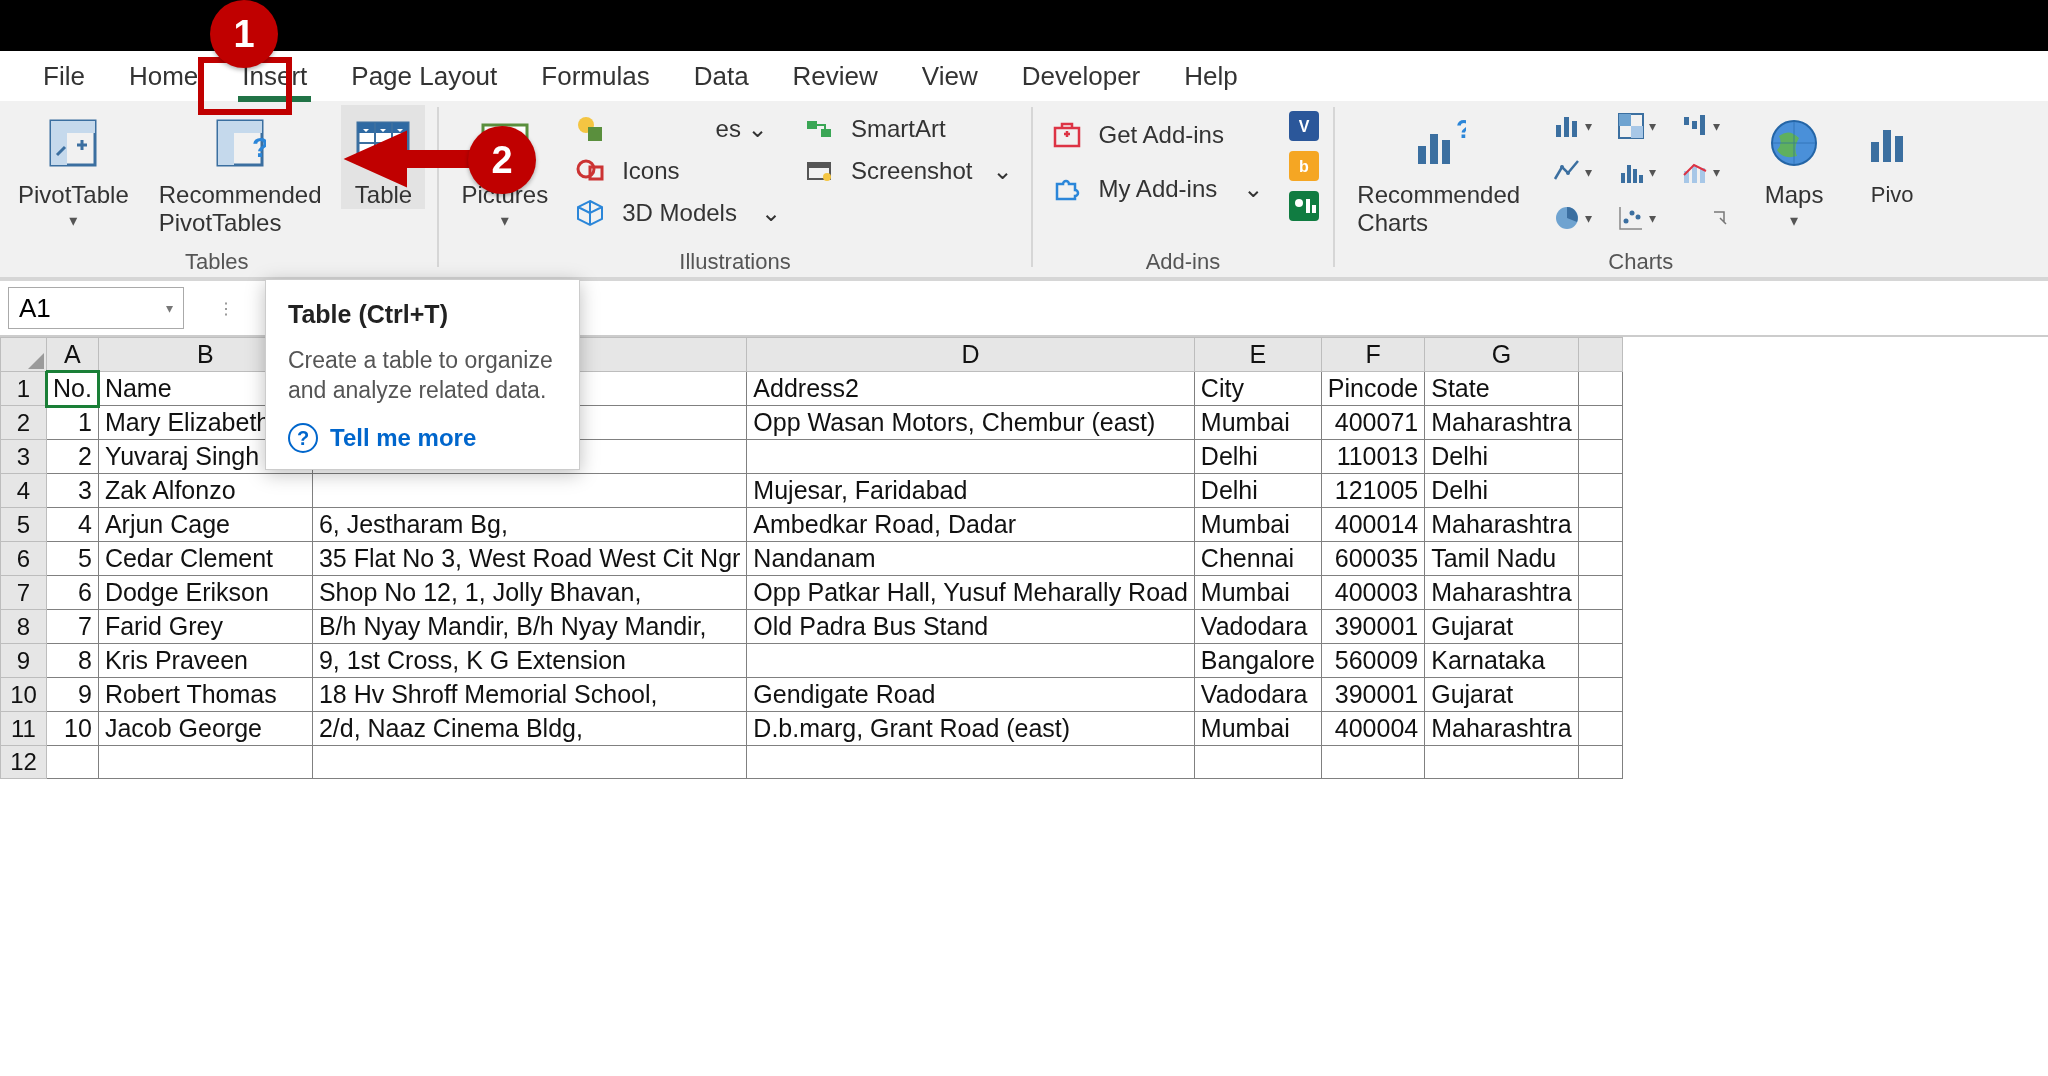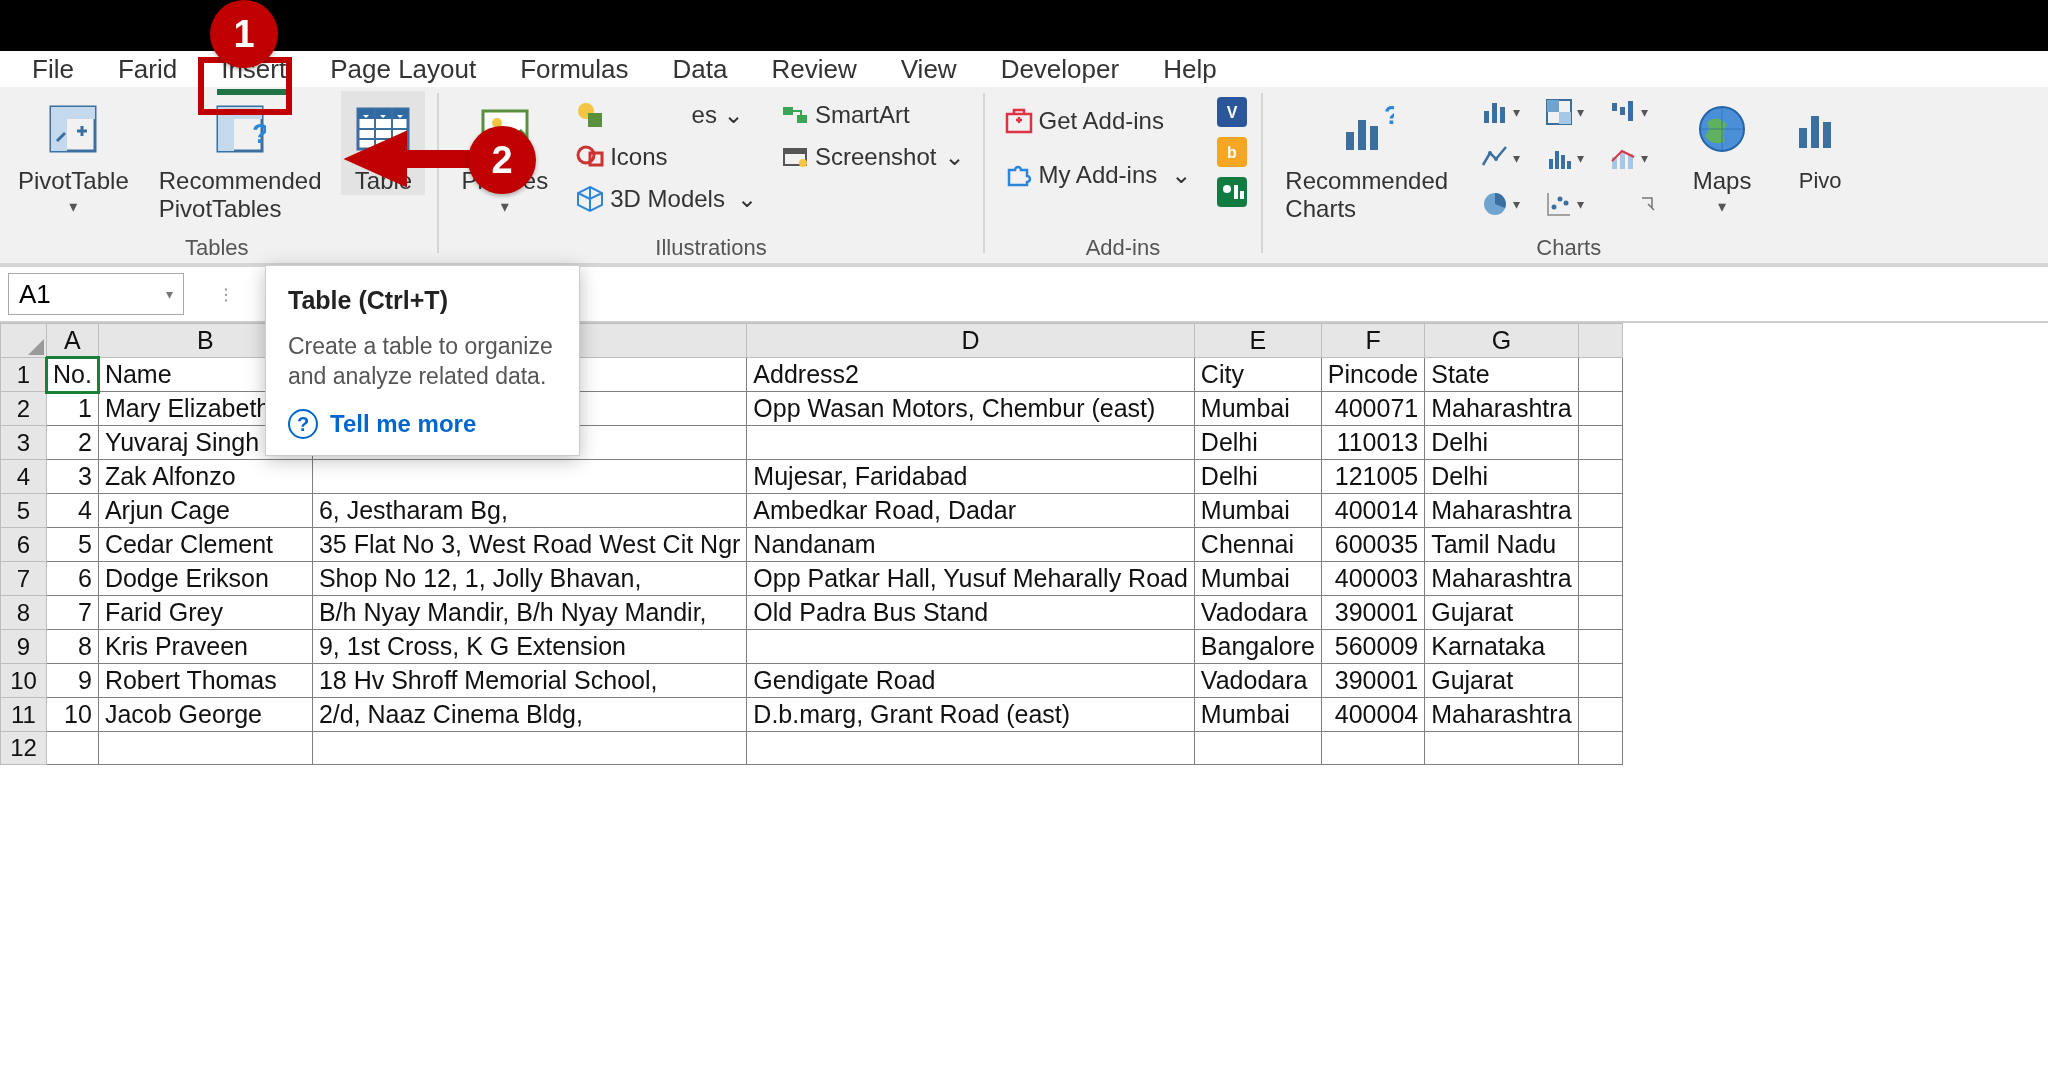--- a/index.html
+++ b/index.html
@@ -1,40 +1,40 @@
 <!DOCTYPE html>
 <html><head>
 <meta charset="utf-8">
 <style>
   * { box-sizing: border-box; margin: 0; padding: 0; font-family: "Segoe UI", Arial, sans-serif; }
   html, body { width: 2048px; height: 1076px; background: #fff; overflow: hidden; }
   .topbar { height: 51px; background: #000; }
 
   
-  .ribbon-tabs { display: flex; align-items: center; height: 36px; background: #fff; padding: 0 28px; gap: 36px; font-size: 26px; color: #333; }
+  .ribbon-tabs { display: flex; align-items: center; height: 50px; background: #fff; padding: 0 28px; gap: 36px; font-size: 26px; color: #333; margin-left: 11px; }
   .ribbon-tab { cursor: pointer; padding: 2px 4px; }
   .ribbon-tab.active-underline { position: relative; }
   .ribbon-tab.active-underline::after {
     content: ""; position: absolute; left: 0; right: 0; bottom: -8px; height: 6px; background: #217346;
   }
 
   
   .ribbon-body { display: flex; align-items: stretch; height: 180px; background: #f1f1f1; border-bottom: 4px solid #d6d6d6; }
   .ribbon-group { display: flex; flex-direction: column; justify-content: space-between; align-items: center; padding: 4px 8px 4px 8px; }
   .ribbon-group-inner { display: flex; align-items: flex-start; gap: 10px; height: 150px; }
   .ribbon-group-label { font-size: 22px; color: #555; text-align: right; height: 24px; }
   .vsep { width: 2px; background: #d6d6d6; margin: 6px 4px 0 4px; height: 160px; }
 
   .big-btn { display: flex; flex-direction: column; align-items: center; justify-content: flex-start; padding: 6px 10px 0 10px; cursor: pointer; }
   .big-btn .icon-slot { width: 64px; height: 64px; display:flex; align-items:center; justify-content:center; }
   .big-btn .lbl { font-size: 24px; color: #333; text-align: left; line-height: 28px; margin-top: 6px; }
   .big-btn .dd { font-size: 16px; color:#555; margin-top:2px; }
   .big-btn.hover { background:#e3e3e3; }
 
-  .small-row { display:flex; align-items:center; gap:4px; font-size:24px; color:#333; padding:4px 6px; cursor:pointer; }
+  .small-row { display:flex; align-items:center; gap:16px; font-size:24px; color:#333; padding:4px 6px; cursor:pointer; }
   .small-row .ic { width:32px; height:32px; display:flex; align-items:center; justify-content:center; }
 
   .mini-grid { display:grid; grid-template-columns:repeat(3, 56px); grid-auto-rows:42px; gap:4px 8px; align-items:center; }
   .mini-cell { display:flex; align-items:center; justify-content:center; gap:3px; cursor:pointer; }
   .mini-cell svg { flex-shrink:0; }
   .mini-cell .dd { font-size:14px; color:#555; }
 
   
   .formula-bar { display:flex; align-items:center; height:56px; border-bottom:2px solid #ccc; background:#fff; }
   .name-box { width:176px; height:42px; border:1px solid #aaa; margin:6px 8px; padding:0 10px; font-size:26px; display:flex; align-items:center; justify-content:space-between; }
@@ -69,21 +69,21 @@
   .circle-badge { width:68px; height:68px; border-radius:50%; background:#c00000; color:#fff; font-size:38px; font-weight:700; display:flex; align-items:center; justify-content:center; box-shadow:0 2px 4px rgba(0,0,0,0.3); }
   .red-box { border:6px solid #c00000; }
 </style>
 </head>
 <body>
 
 <div class="topbar"></div>
 
 <div class="ribbon-tabs">
   <div class="ribbon-tab">File</div>
-  <div class="ribbon-tab">Farid</div>
+  <div class="ribbon-tab">Home</div>
   <div class="ribbon-tab active-underline">Insert</div>
   <div class="ribbon-tab">Page Layout</div>
   <div class="ribbon-tab">Formulas</div>
   <div class="ribbon-tab">Data</div>
   <div class="ribbon-tab">Review</div>
   <div class="ribbon-tab">View</div>
   <div class="ribbon-tab">Developer</div>
   <div class="ribbon-tab">Help</div>
 </div>
 

